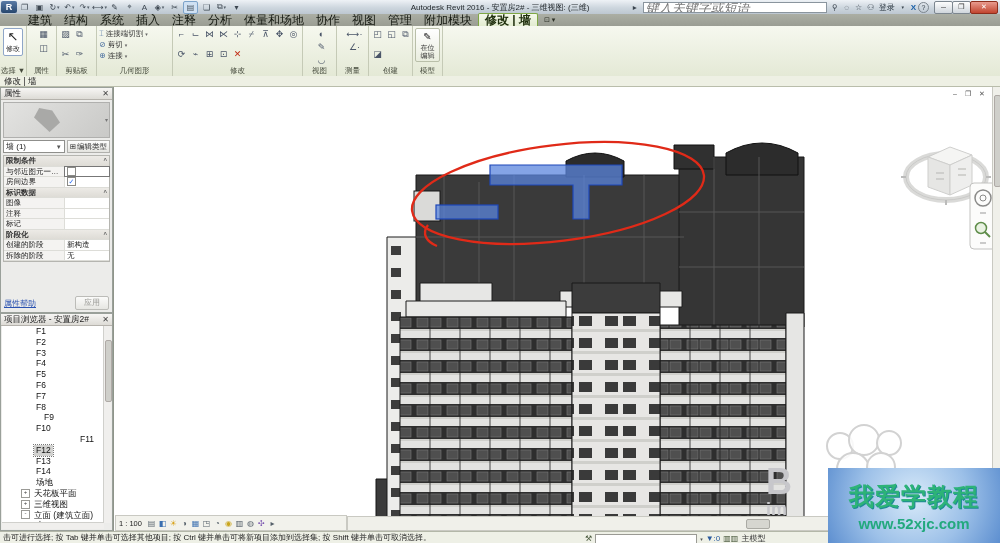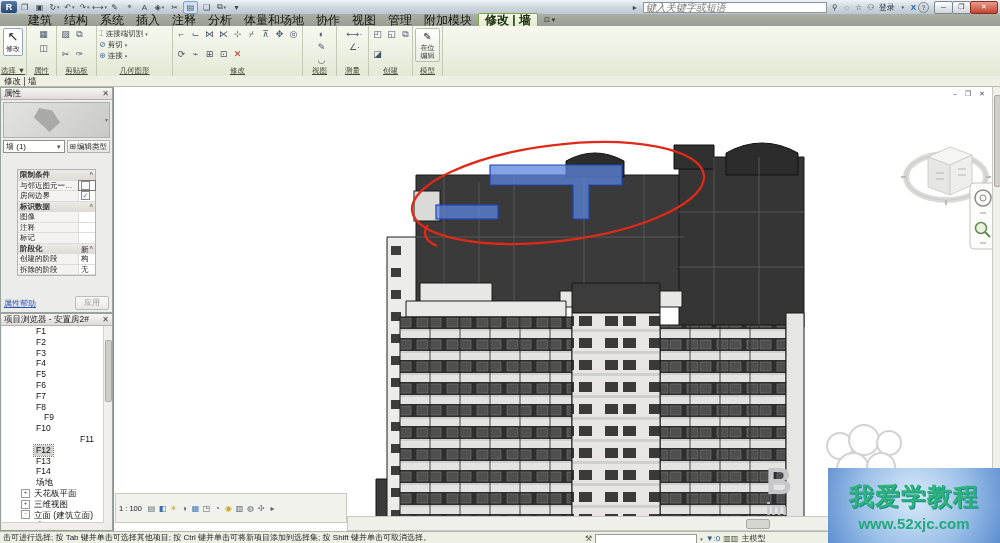--- a/index.html
+++ b/index.html
@@ -13,21 +13,21 @@
     display:flex;align-items:center;font-size:8px;}
   #appbtn{width:16px;height:12px;margin-left:1px;border-radius:2px;
     background:linear-gradient(#5a7ba6,#27476e);color:#fff;font-weight:bold;font-size:9px;
     display:flex;align-items:center;justify-content:center;}
   .qi{width:13px;height:11px;margin:0 1px;display:inline-flex;align-items:center;justify-content:center;
       color:#3c4650;font-size:8px;border-radius:2px;}
   .qi.active{background:#cfe0f2;border:1px solid #7da3c9;}
   .qi .dd{font-size:5px;color:#55606a;margin-left:1px;}
   #win-title{position:absolute;left:0;right:0;text-align:center;top:2px;color:#1e2428;pointer-events:none;}
   #search-wrap{margin-left:auto;display:flex;align-items:center;gap:2px;z-index:2;}
-  #search-input{width:178px;height:9px;border:1px solid #8a959e;background:#fff;font-size:10px;
+  #search-input{width:178px;height:9px;border:1px solid #8a959e;background:#fff;font-size:13px;
      font-style:italic;color:#9aa0a6;padding:0 2px;font-family:inherit;}
   .ti{color:#394document250;font-size:8px;width:12px;text-align:center;color:#3a444e;}
   #signin{font-size:8px;color:#2a3640;}
   #adsk-x{color:#1a60a8;font-weight:bold;font-size:8px;}
   .winbtns{display:flex;margin-left:4px;margin-right:2px;}
   .wb{width:17px;height:11px;border:1px solid #7c868f;border-radius:2px;margin-left:-1px;
       background:linear-gradient(#fdfdfd,#cfd6dc);display:flex;align-items:center;justify-content:center;
       font-size:7px;color:#333;}
   .wb.close{width:26px;background:linear-gradient(#e89b8e,#c2452f);color:#fff;border-color:#8d2f1d;}
   
@@ -35,21 +35,21 @@
      display:flex;align-items:flex-end;padding-left:22px;box-sizing:border-box;}
   .tab{padding:0 6px;height:12px;line-height:12px;font-size:12px;color:#141810;}
   .tab.active{background:linear-gradient(#f4f8ea,#e2ecd0);color:#20300e;border:1px solid #7fa844;
      border-bottom:none;border-radius:2px 2px 0 0;font-weight:bold;}
   #tab-state{margin-left:6px;font-size:7px;color:#2c3026;height:12px;line-height:12px;}
   
   #ribbon{left:0;top:26px;width:1000px;height:50px;background:linear-gradient(#f6f8ef,#e4e9d6);
      border-bottom:2px solid #7cb23e;display:flex;}
   .panel{border-right:1px solid #c5cab6;display:flex;flex-direction:column;box-sizing:border-box;}
   .pbody{flex:1;display:flex;align-items:flex-start;padding:2px 2px 0 2px;gap:1px;}
-  .plabel{height:10px;line-height:10px;text-align:center;font-size:7.5px;color:#454a3c;text-decoration:underline;}
+  .plabel{height:10px;line-height:10px;text-align:center;font-size:7.5px;color:#454a3c;}
   .bigbtn{display:flex;flex-direction:column;align-items:center;justify-content:center;
      border:1px solid #b9bfa9;border-radius:2px;background:linear-gradient(#ffffff,#e9edde);
      font-size:7px;color:#333;padding:1px 2px;}
   .bigbtn .g{font-size:13px;line-height:14px;color:#222;}
   .ri{width:13px;height:12px;display:inline-flex;align-items:center;justify-content:center;
       font-size:9px;color:#4a5568;}
   .ri.red{color:#c22a12;}
   .icongrid{display:flex;flex-wrap:wrap;width:100%;}
   .georow{display:flex;align-items:center;gap:2px;font-size:7.5px;color:#333;height:11px;}
   .georow .g{color:#4a6fa0;font-size:8px;}
@@ -67,21 +67,21 @@
       border:1px solid #b0b0ae;position:relative;}
   #prop-preview .blob{position:absolute;left:30px;top:5px;width:26px;height:24px;background:#a9a9a7;
       clip-path:polygon(20% 0,70% 10%,100% 60%,60% 100%,30% 70%,0 40%);}
   #prop-preview .pv-dd{position:absolute;right:1px;top:13px;font-size:6px;color:#777;}
   #typesel{display:flex;margin:1px 2px;gap:2px;height:13px;}
   #typesel .sel{flex:1;background:#fff;border:1px solid #8f8f8c;font-size:8px;display:flex;
       align-items:center;padding:0 2px;}
   #typesel .sel .dd{margin-left:auto;font-size:6px;color:#555;}
   #edittype{display:flex;align-items:center;border:1px solid #b0b0ac;background:linear-gradient(#fdfdfc,#e4e4e0);
       font-size:7.5px;padding:0 2px;gap:1px;color:#333;}
-  #proprows{margin:16px;border:1px solid #b5b5b0;background:#fff;}
+  #proprows{margin:2px;border:1px solid #b5b5b0;background:#fff;}
   .prow{display:flex;height:9.5px;line-height:9.5px;font-size:7.5px;border-bottom:1px solid #dddDD8;}
   .prow.sec{background:linear-gradient(#eceae6,#dedcd6);font-weight:bold;color:#333;padding:0 2px;}
   .prow.sec .ex{margin-left:auto;font-size:6px;color:#666;}
   .plab{width:58px;padding-left:2px;background:#f4f3f1;color:#222;white-space:nowrap;overflow:hidden;
      text-overflow:ellipsis;border-right:1px solid #ddddd8;}
   .pval{flex:1;background:#fff;padding-left:2px;display:flex;align-items:center;}
   .pval.hl{outline:1px solid #777;}
   .cb{width:7px;height:7px;border:1px solid #8a8a86;background:#fff;font-size:7px;line-height:7px;
       display:inline-flex;align-items:center;justify-content:center;color:#2a6df4;}
   #propfooter{position:absolute;left:0;bottom:2px;width:100%;display:flex;align-items:center;
@@ -96,21 +96,21 @@
   .titem .exp{width:7px;height:7px;border:1px solid #9a9a96;background:#fff;font-size:6px;line-height:5px;
       text-align:center;margin-right:2px;color:#444;flex:none;}
   .titem .lab{padding:0 2px;}
   .titem.sel .lab{background:#d2d2d0;outline:1px dotted #777;}
   .vscroll{position:absolute;top:12px;right:1px;width:7px;bottom:7px;background:#f0efed;border-left:1px solid #d0d0cc;}
   .vthumb{position:absolute;left:1px;width:5px;background:#cfcfca;border:1px solid #aFaaa6;border-radius:2px;}
   .hscroll{position:absolute;left:1px;bottom:1px;height:6px;background:#f0efed;border-top:1px solid #d0d0cc;}
   
   #canvas{left:113px;top:87px;width:887px;height:444px;background:#fff;border-left:1px solid #8f958a;box-sizing:border-box;}
   #view-winbtns{position:absolute;right:12px;top:3px;font-size:7px;color:#555;letter-spacing:3px;}
-  #vcb{position:absolute;left:1px;bottom:8px;width:232px;height:30px;background:#f2f2ec;border:1px solid #c9c9c2;
+  #vcb{position:absolute;left:1px;bottom:0;width:232px;height:16px;background:#f2f2ec;border:1px solid #c9c9c2;
       display:flex;align-items:center;padding:0 3px;gap:2px;box-sizing:border-box;}
   #vcb .sc{font-size:7.5px;color:#222;margin-right:2px;}
   .vci{width:11px;height:10px;display:inline-flex;align-items:center;justify-content:center;font-size:8px;}
   #hscroll-c{position:absolute;left:233px;right:7px;bottom:0;height:13px;background:#f0f0ea;border:1px solid #c9c9c2;}
   #hthumb{position:absolute;left:398px;top:2px;width:22px;height:8px;background:#d6d6d0;border:1px solid #aaaaa4;border-radius:2px;}
   #vscroll-c{position:absolute;right:0;top:0;width:7px;bottom:0;background:#f0f0ea;border-left:1px solid #c9c9c2;}
   
   #statusbar{left:0;top:531px;width:1000px;height:12px;background:#eef0e6;border-top:1px solid #b3b7a8;
       font-size:8px;line-height:12px;color:#222;}
   #status-hint{position:absolute;left:3px;top:0;}
@@ -142,20 +142,21 @@
       <span class="qi">✎</span>
       <span class="qi">⌖</span>
       <span class="qi">A</span>
       <span class="qi">◈<span class="dd">▾</span></span>
       <span class="qi">✂</span>
       <span class="qi active">▤</span>
       <span class="qi">❏</span>
       <span class="qi">⧉<span class="dd">▾</span></span>
       <span class="qi">▾</span>
     </div>
+  <div id="win-title">Autodesk Revit 2016 -   安置房2# - 三维视图: (三维)</div>
   <div id="search-wrap">
     <span class="ti">▸</span>
     <input id="search-input" placeholder="键入关键字或短语" style="">
     <span id="search-icons" style="display:flex;">
         <span class="ti">⚲</span>
         <span class="ti">◌</span>
         <span class="ti">☆</span>
         <span class="ti">⚇</span>
       </span>
     <span id="signin">登录</span>

